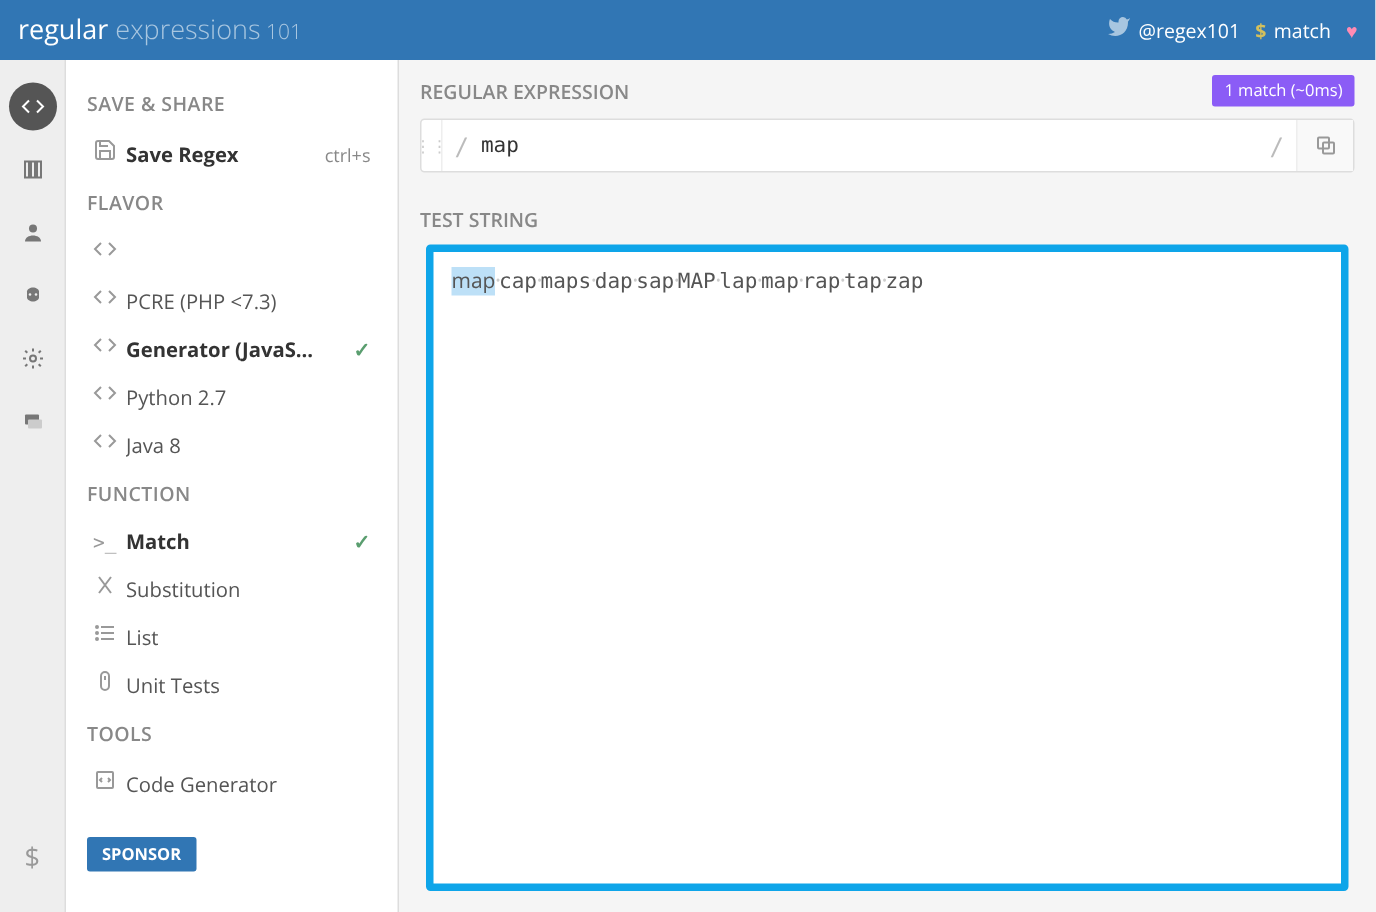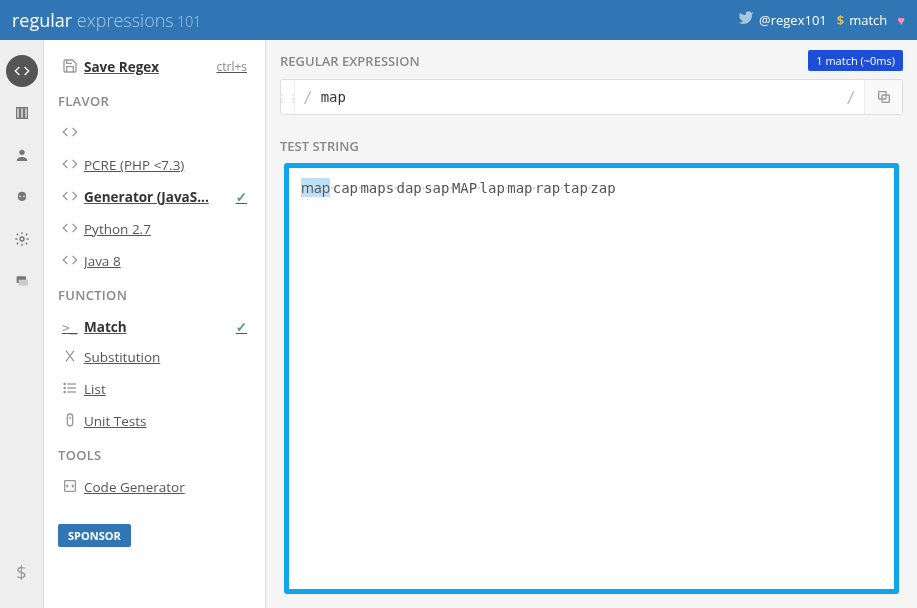--- a/index.html
+++ b/index.html
@@ -15,32 +15,32 @@
 .heart { color:#ff8bb3; }
 
 .body { display:flex; height:568px; }
 .vbar { width:44px; background:#eee; border-right:1px solid #ddd; display:flex; flex-direction:column; align-items:center; padding-top:10px; position:relative; }
 .vbar .ico { width:32px; height:32px; margin:5px 0; display:flex; align-items:center; justify-content:center; border-radius:50%; color:#777; cursor:pointer; }
 .vbar .ico.active { background:#555; color:#fff; }
 .vbar .bottom { position:absolute; bottom:15px; }
 
 .sidebar { width:222px; background:#fff; border-right:1px solid #ddd; padding:12px 10px; overflow-y:auto; }
 .sec-title { font-size:13px; font-weight:600; color:#888; letter-spacing:0.3px; margin:8px 4px; }
-.item { display:flex; align-items:flex-start; padding:6px 8px; font-size:13.5px; color:#555; cursor:pointer; border-radius:3px;text-decoration:underline; }
+.item { display:flex; align-items:flex-end; padding:6px 8px; font-size:13.5px; color:#555; cursor:pointer; border-radius:3px; }
 .item .iicon { width:22px; color:#999; font-size:13px; }
 .item .lbl { flex:1; white-space:nowrap; overflow:hidden; text-overflow:ellipsis; }
 .item.sel .lbl { font-weight:700; color:#333; }
 .item .short { font-size:12px; color:#888; }
 .item .check { color:#5a9e6f; font-weight:bold; }
 .sponsor { background:#3176b4; color:#fff; font-size:11px; font-weight:700; padding:4px 10px; border-radius:2px; display:inline-block; margin:20px 4px 0; }
 
 .main { flex:1; display:flex; flex-direction:column; }
 .sec-bar { display:flex; align-items:center; padding:10px 14px 8px; }
 .sec-bar .title { font-size:13px; font-weight:600; color:#888; flex:1; }
-.badge { background:#1d4ed8; color:#fff; font-size:11px; padding:3px 8px; border-radius:2px; }
+.badge { background:#8b5cf6; color:#fff; font-size:11px; padding:3px 8px; border-radius:2px; }
 
 .regex-row { display:flex; margin:0 14px 12px; border:1px solid #ddd; background:#fff; border-radius:3px; height:36px; }
 .regex-row .grip { width:14px; display:flex; align-items:center; justify-content:center; color:#ccc; font-size:11px; border-right:1px solid #eee; }
 .delim { padding:0 8px; color:#bbb; font-size:16px; display:flex; align-items:center; font-family:monospace; }
 .regex-input { flex:1; border:none; outline:none; font-family:'Consolas',monospace; font-size:14px; color:#333; }
 .copy-btn { width:38px; border-left:1px solid #eee; display:flex; align-items:center; justify-content:center; color:#999; cursor:pointer; background:#f9f9f9; }
 
 .test-area { margin:0 18px; background:#fff; border:5px solid #0ea5e9; border-radius:3px; flex:1; padding:10px 12px; font-family:'Consolas',monospace; font-size:14px; color:#555; }
 .test-area .hl { background:#bde0f7; }
 .test-area .ws { color:#ccc; font-size:9px; letter-spacing:-1px; position:relative; top:-2px; }
@@ -108,20 +108,21 @@
           <rect x="4" y="5" width="14" height="10" rx="1"></rect>
           <rect x="7" y="10" width="14" height="9" rx="1" fill="#ccc"></rect>
         </svg>
       </div>
     <div class="ico bottom">
         <span style="font-size:18px;color:#999">$</span>
       </div>
   </div>
 
   <div class="sidebar">
+    <div class="sec-title">SAVE &amp; SHARE</div>
     <div class="item">
       <span class="iicon"><svg viewBox="0 0 24 24" fill="none" stroke="currentColor" stroke-width="2">
             <path d="M19 21H5a2 2 0 01-2-2V5a2 2 0 012-2h11l5 5v11a2 2 0 01-2 2z"></path>
             <polyline points="17 21 17 13 7 13 7 21"></polyline>
             <polyline points="7 3 7 8 15 8"></polyline>
           </svg></span>
       <span class="lbl" style="font-weight:700;color:#333">Save Regex</span>
       <span class="short">ctrl+s</span>
     </div>
 

